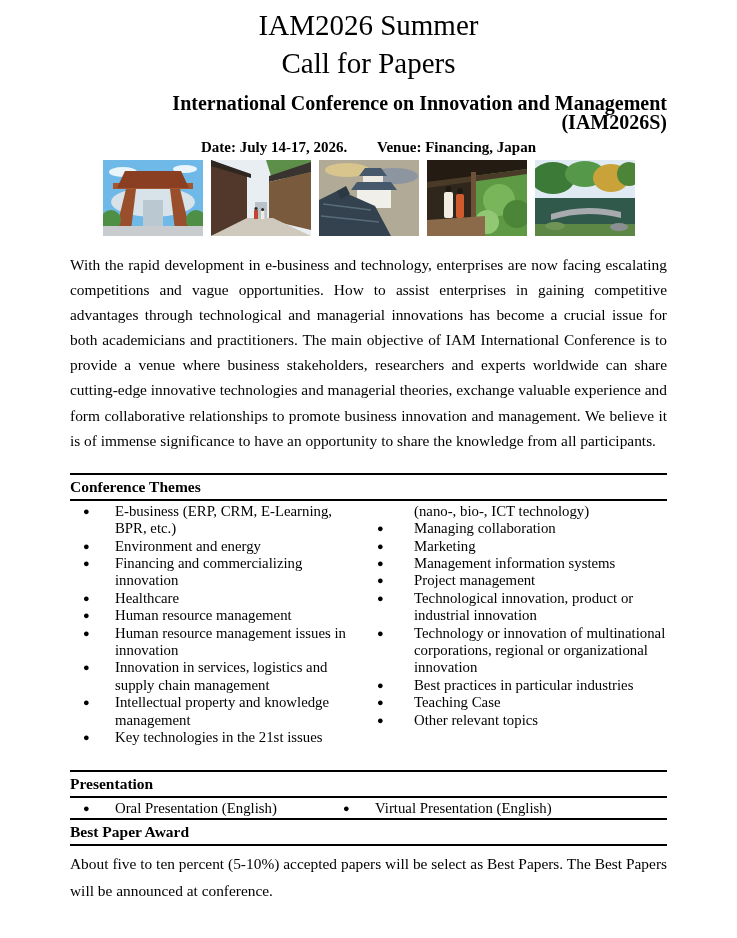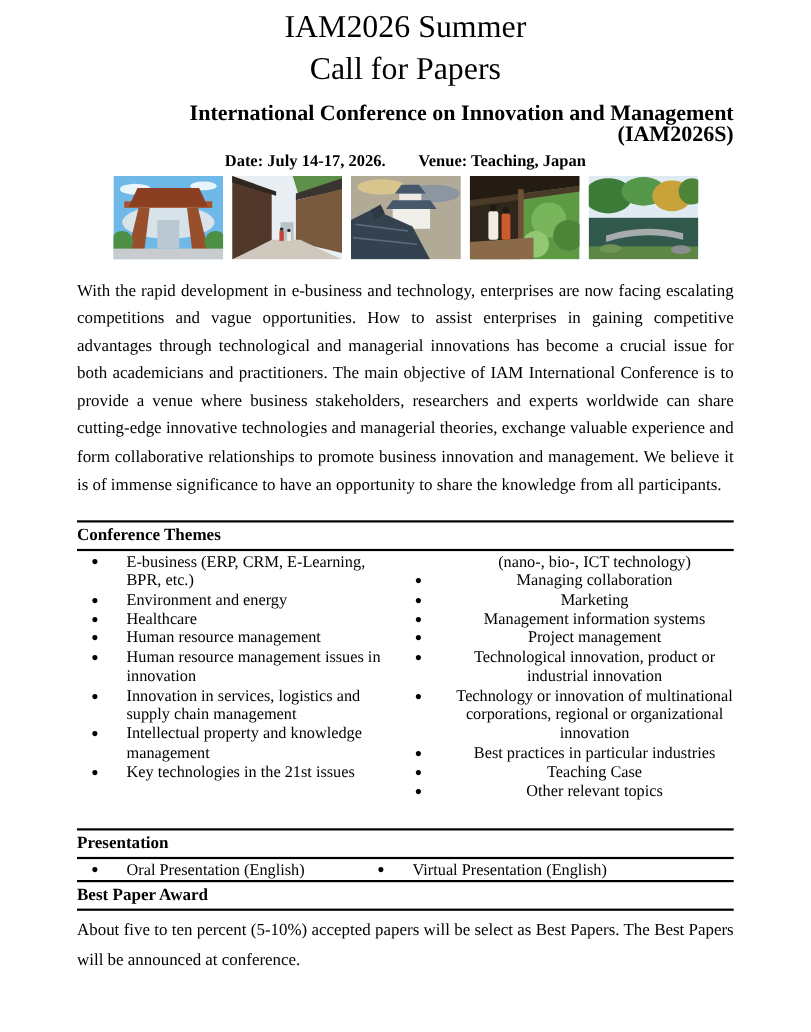--- a/index.html
+++ b/index.html
@@ -45,21 +45,21 @@
     margin:0;text-align:left;font-weight:bold;
     font-size:15.5px;line-height:19px;padding:2px 0 3px 0;
   }
 
   .cols{display:flex;padding-top:2px;}
   ul.bullet-col{
     list-style:none;margin:0;padding:0;
     font-size:14.8px;line-height:17.4px;
   }
   .themes-left{width:292px;flex:0 0 auto;}
-  .themes-right{width:305px;flex:0 0 auto;text-align:center;}
+  .themes-right{width:305px;flex:0 0 auto;}
   li.theme-item{position:relative;padding-left:45px;}
   .themes-right li.theme-item{padding-left:52px;}
   li.theme-item::before{
     content:"\25CF";position:absolute;left:13px;top:0;font-size:11px;
   }
   .themes-right li.theme-item::before{left:15px;}
   li.theme-item.no-bullet::before{content:"";}
 
   .pres-left{width:260px;flex:0 0 auto;padding-top:5px;padding-bottom:2px;}
   .pres-right{flex:1;padding-top:5px;padding-bottom:2px;}
@@ -76,21 +76,21 @@
 
   <h1 class="title">
     <span>IAM2026 Summer</span><br>
     <span>Call for Papers</span>
   </h1>
 
   <div class="subtitle">International Conference on Innovation and Management (IAM2026S)</div>
 
   <div class="dateline">
     <span>Date: July 14-17, 2026.</span>
-    <span class="venue">Venue: Teaching, Japan</span>
+    <span class="venue">Venue: Financing, Japan</span>
   </div>
 
   <div class="photos">
 
     <div class="photo">
       <svg viewBox="0 0 100 76" xmlns="http://www.w3.org/2000/svg">
         <rect width="100" height="76" fill="#6fb9e8"></rect>
         <ellipse cx="20" cy="12" rx="14" ry="5" fill="#e9f4fb"></ellipse>
         <ellipse cx="82" cy="9" rx="12" ry="4" fill="#e9f4fb"></ellipse>
         <ellipse cx="50" cy="42" rx="42" ry="15" fill="#d7e2e9"></ellipse>
@@ -176,20 +176,21 @@
   <p class="intro">With the rapid development in e-business and technology, enterprises are now facing escalating competitions and vague opportunities. How to assist enterprises in gaining competitive advantages through technological and managerial innovations has become a crucial issue for both academicians and practitioners. The main objective of IAM International Conference is to provide a venue where business stakeholders, researchers and experts worldwide can share cutting-edge innovative technologies and managerial theories, exchange valuable experience and form collaborative relationships to promote business innovation and management. We believe it is of immense significance to have an opportunity to share the knowledge from all participants.</p>
 
   <section class="sec-themes">
     <div class="rule"></div>
     <h2 class="sec-heading">Conference Themes</h2>
     <div class="rule"></div>
     <div class="cols">
       <ul class="bullet-col themes-left">
           <li class="theme-item">E-business (ERP, CRM, E-Learning, BPR, etc.)</li>
           <li class="theme-item">Environment and energy</li>
+          <li class="theme-item">Financing and commercializing innovation</li>
           <li class="theme-item">Healthcare</li>
           <li class="theme-item">Human resource management</li>
           <li class="theme-item">Human resource management issues in innovation</li>
           <li class="theme-item">Innovation in services, logistics and supply chain management</li>
           <li class="theme-item">Intellectual property and knowledge management</li>
           <li class="theme-item">Key technologies in the 21st issues</li>
         </ul>
       <ul class="bullet-col themes-right">
           <li class="theme-item no-bullet">(nano-, bio-, ICT technology)</li>
           <li class="theme-item">Managing collaboration</li>

